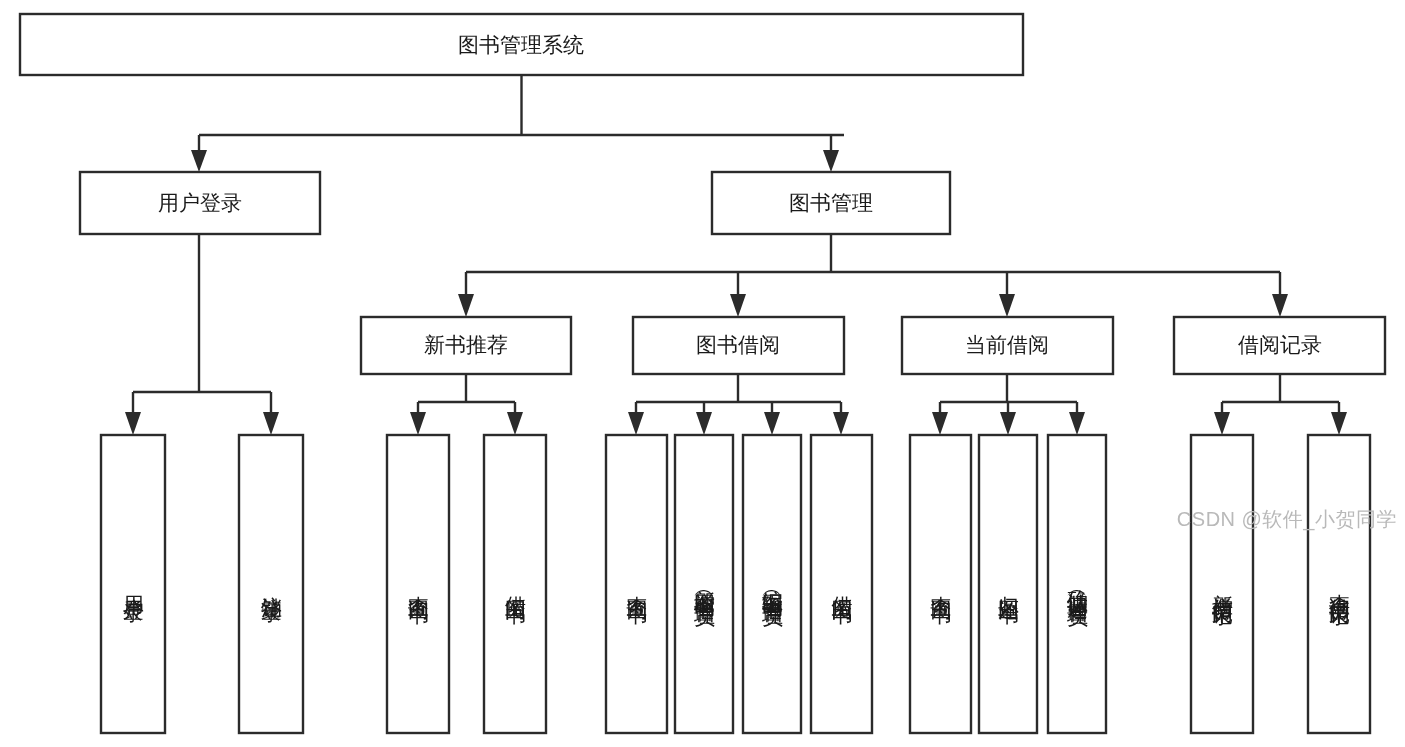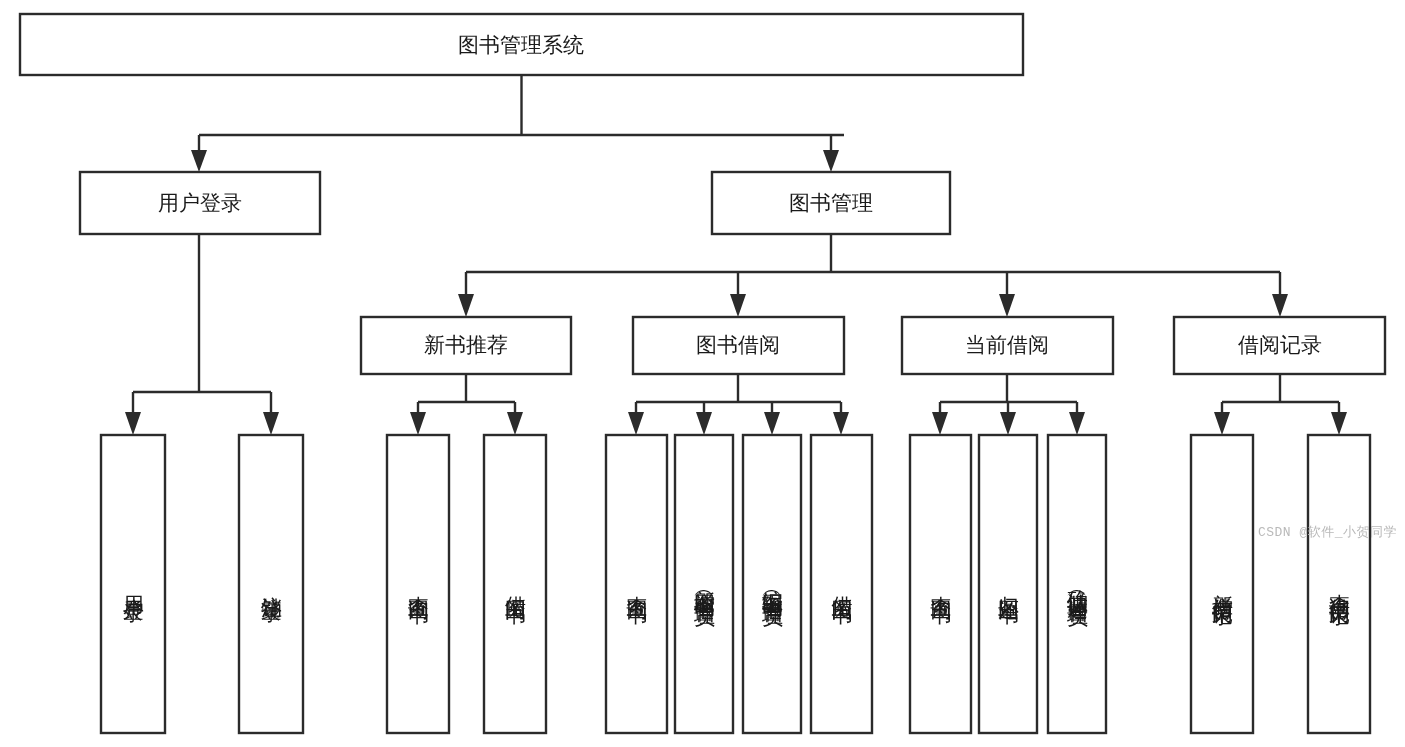--- a/index.html
+++ b/index.html
@@ -62,23 +62,23 @@
     font-family: "DejaVu Sans", "Liberation Sans", sans-serif;
     font-size: 21px;
     line-height: 1;
     letter-spacing: 2.5px;
     color: #1a1a1a;
     text-align: center;
   }
   .watermark {
     position: absolute;
     right: 8px;
-    bottom: 0;
-    font-family: Liberation Mono, monospace;
-    font-size: 13px;
+    bottom: 8px;
+    font-family: Liberation Sans, sans-serif;
+    font-size: 20px;
     color: #b9b9b9;
     letter-spacing: 0.5px;
     user-select: none;
     pointer-events: none;
   }
 </style>
 </head>
 <body>
 
 <div id="diagram-root">

